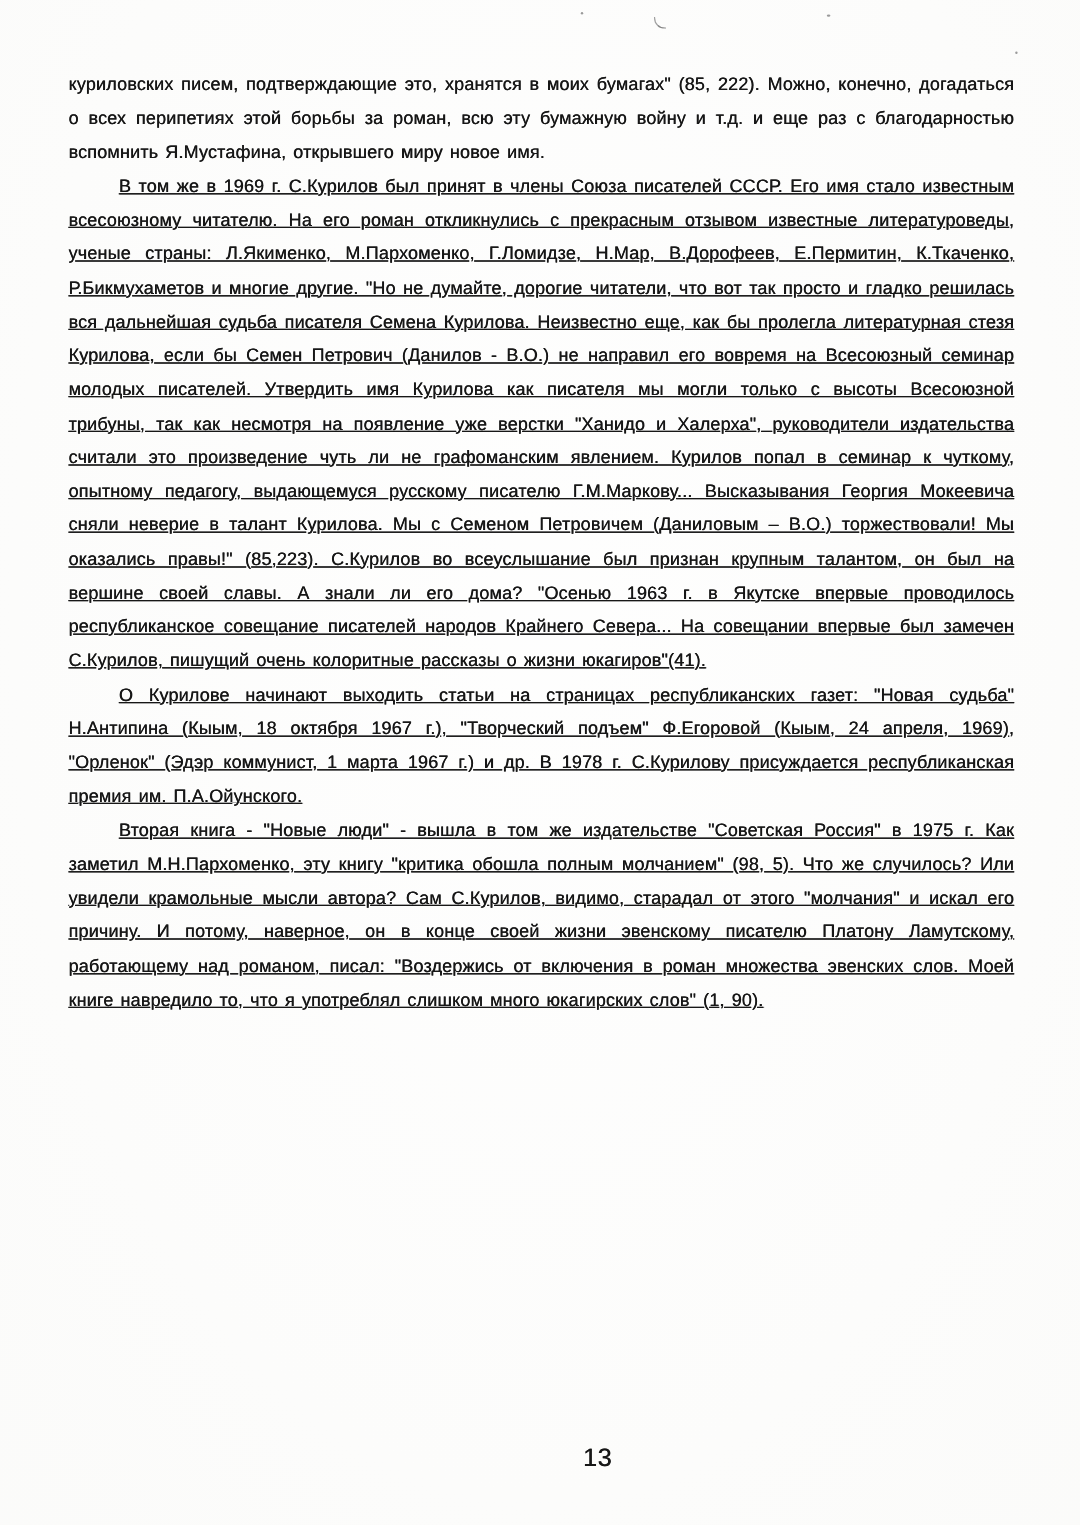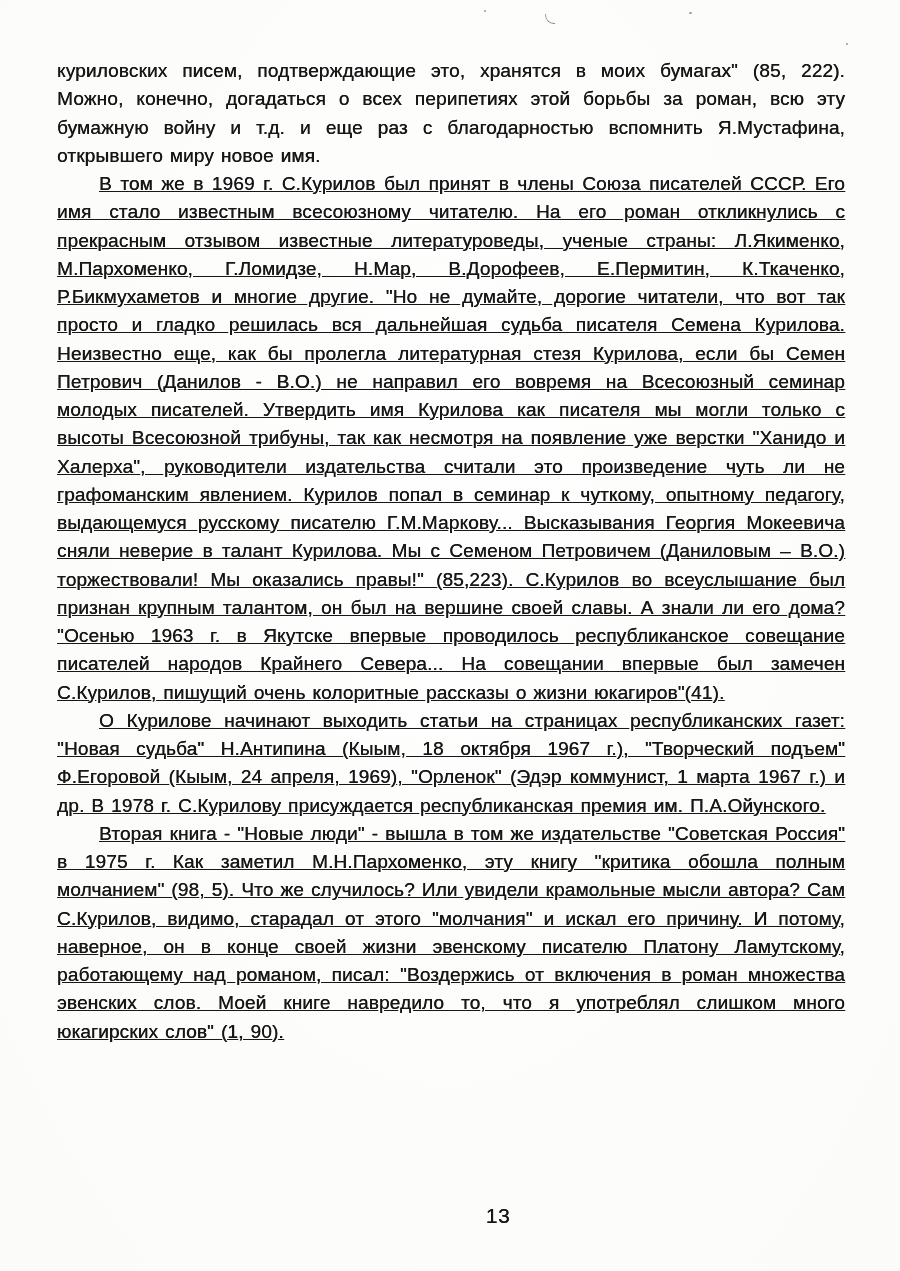--- a/index.html
+++ b/index.html
@@ -22,21 +22,21 @@
     padding: 57px 55px 0 57px;
     background:
       radial-gradient(ellipse at 50% 40%, rgba(255,255,255,0.6), rgba(245,245,243,0.25)),
       #fdfdfc;
   }
   .text-block {
     width: 788px;
   }
   .para {
     margin: 0;
-    font-size: 19px;
+    font-size: 15px;
     line-height: 28.25px;
     text-align: justify;
     letter-spacing: 0.15px;
     word-spacing: 1.5px;
     text-shadow: 0.3px 0 0 currentColor;
   }
   .para.indent {
     text-indent: 42px;
     text-decoration: underline;
   }

